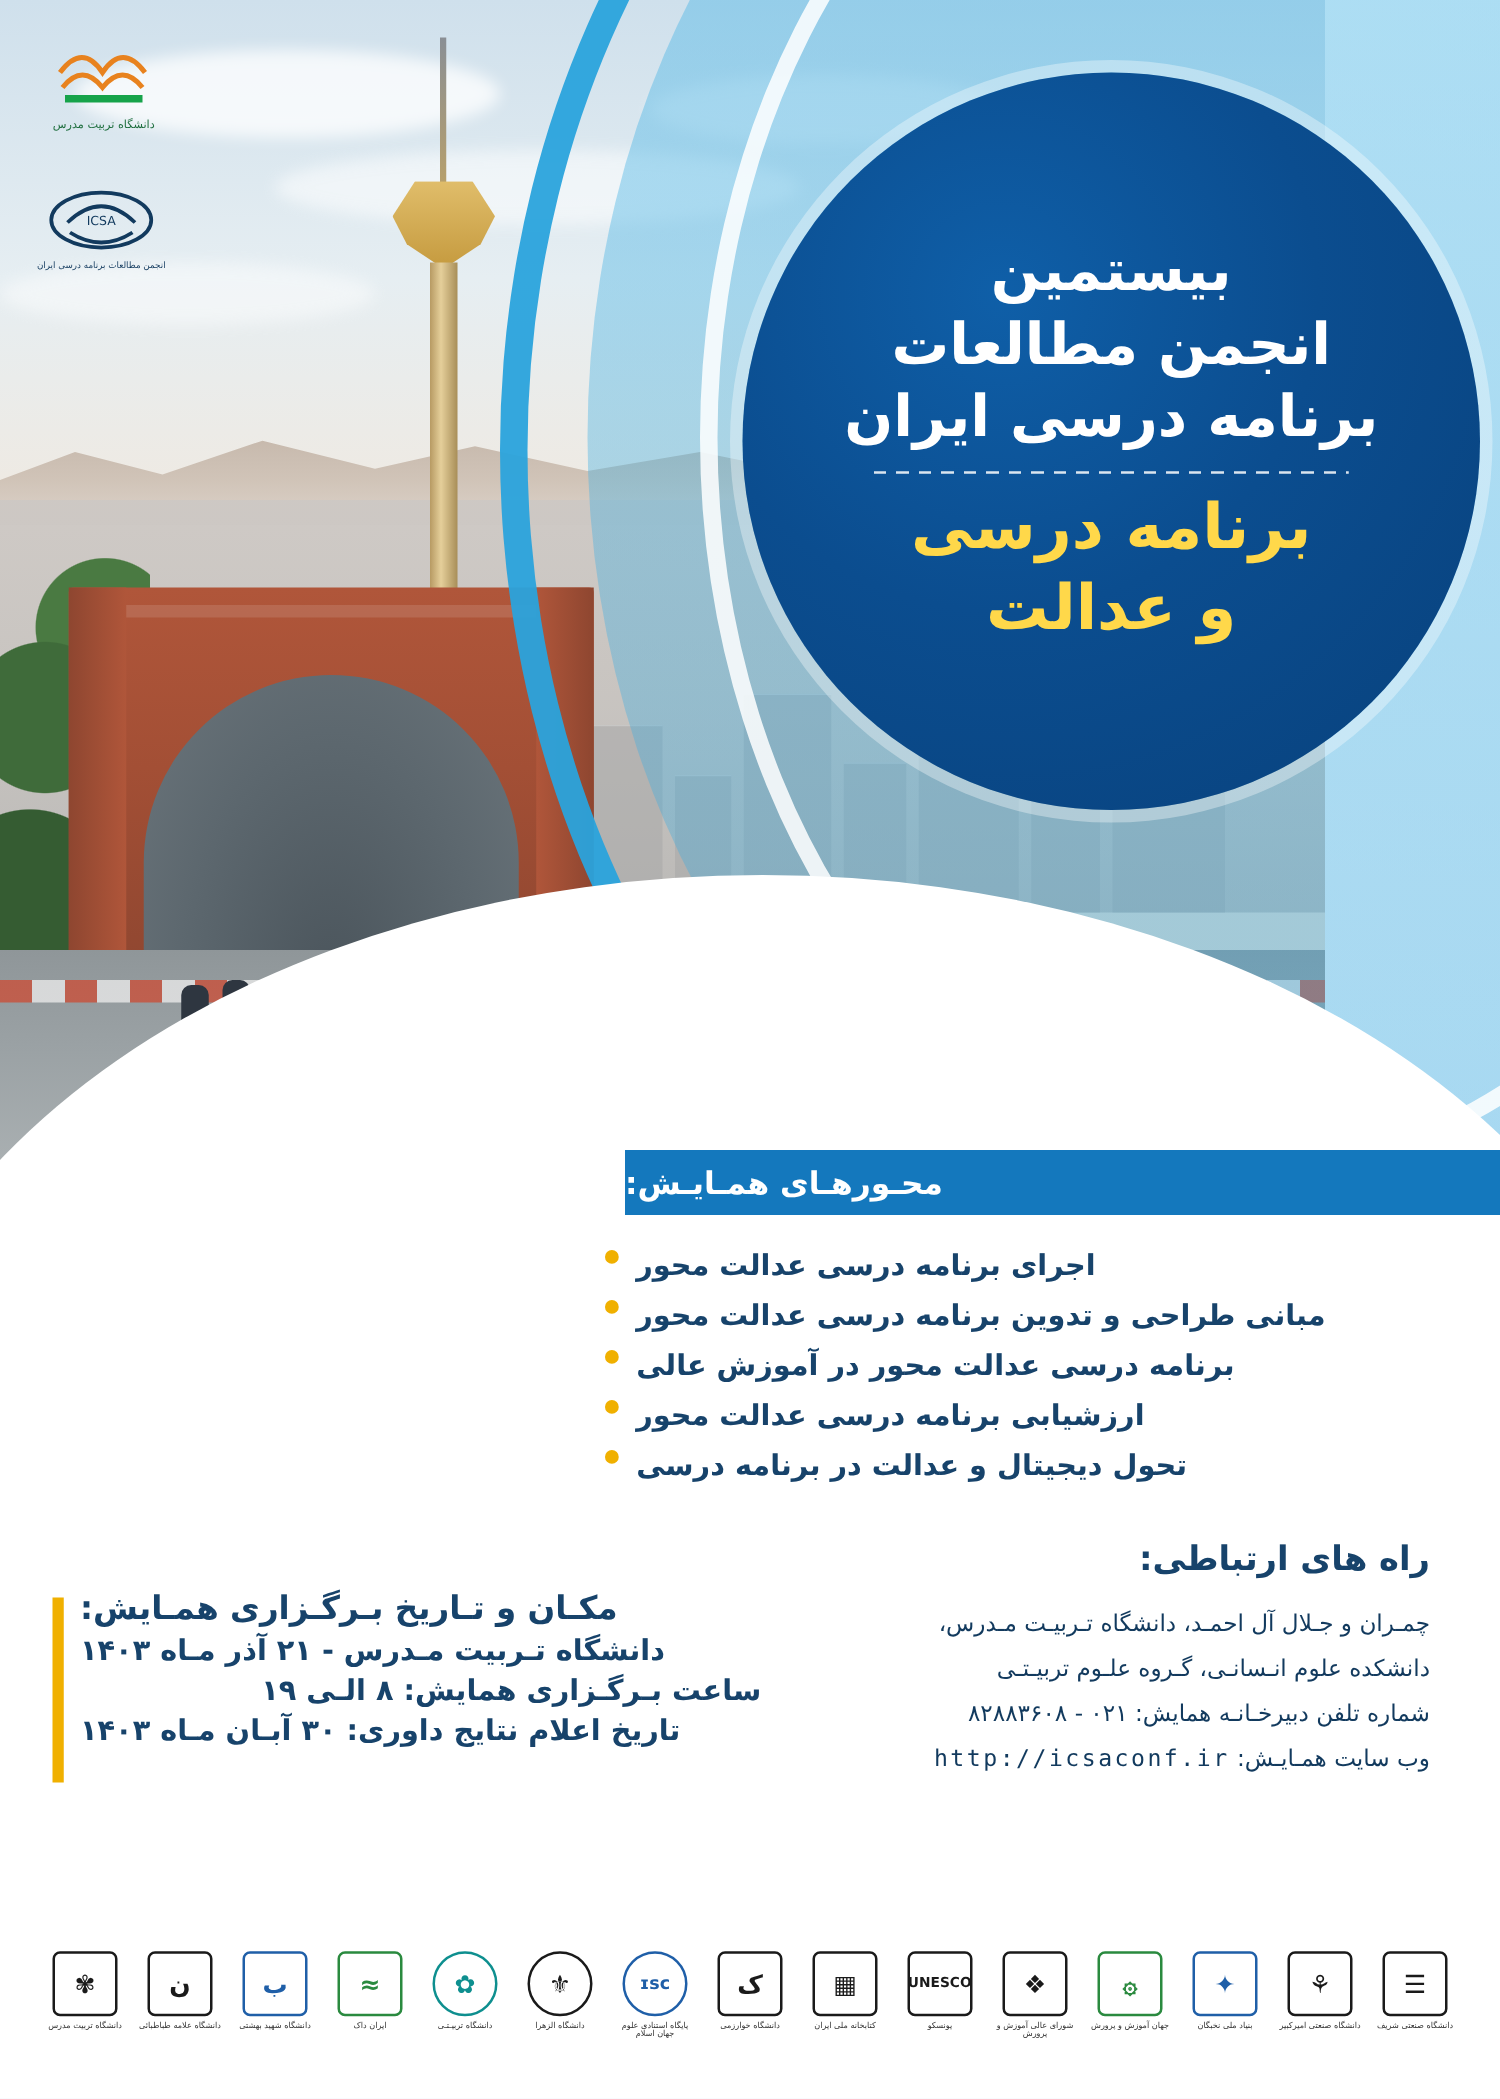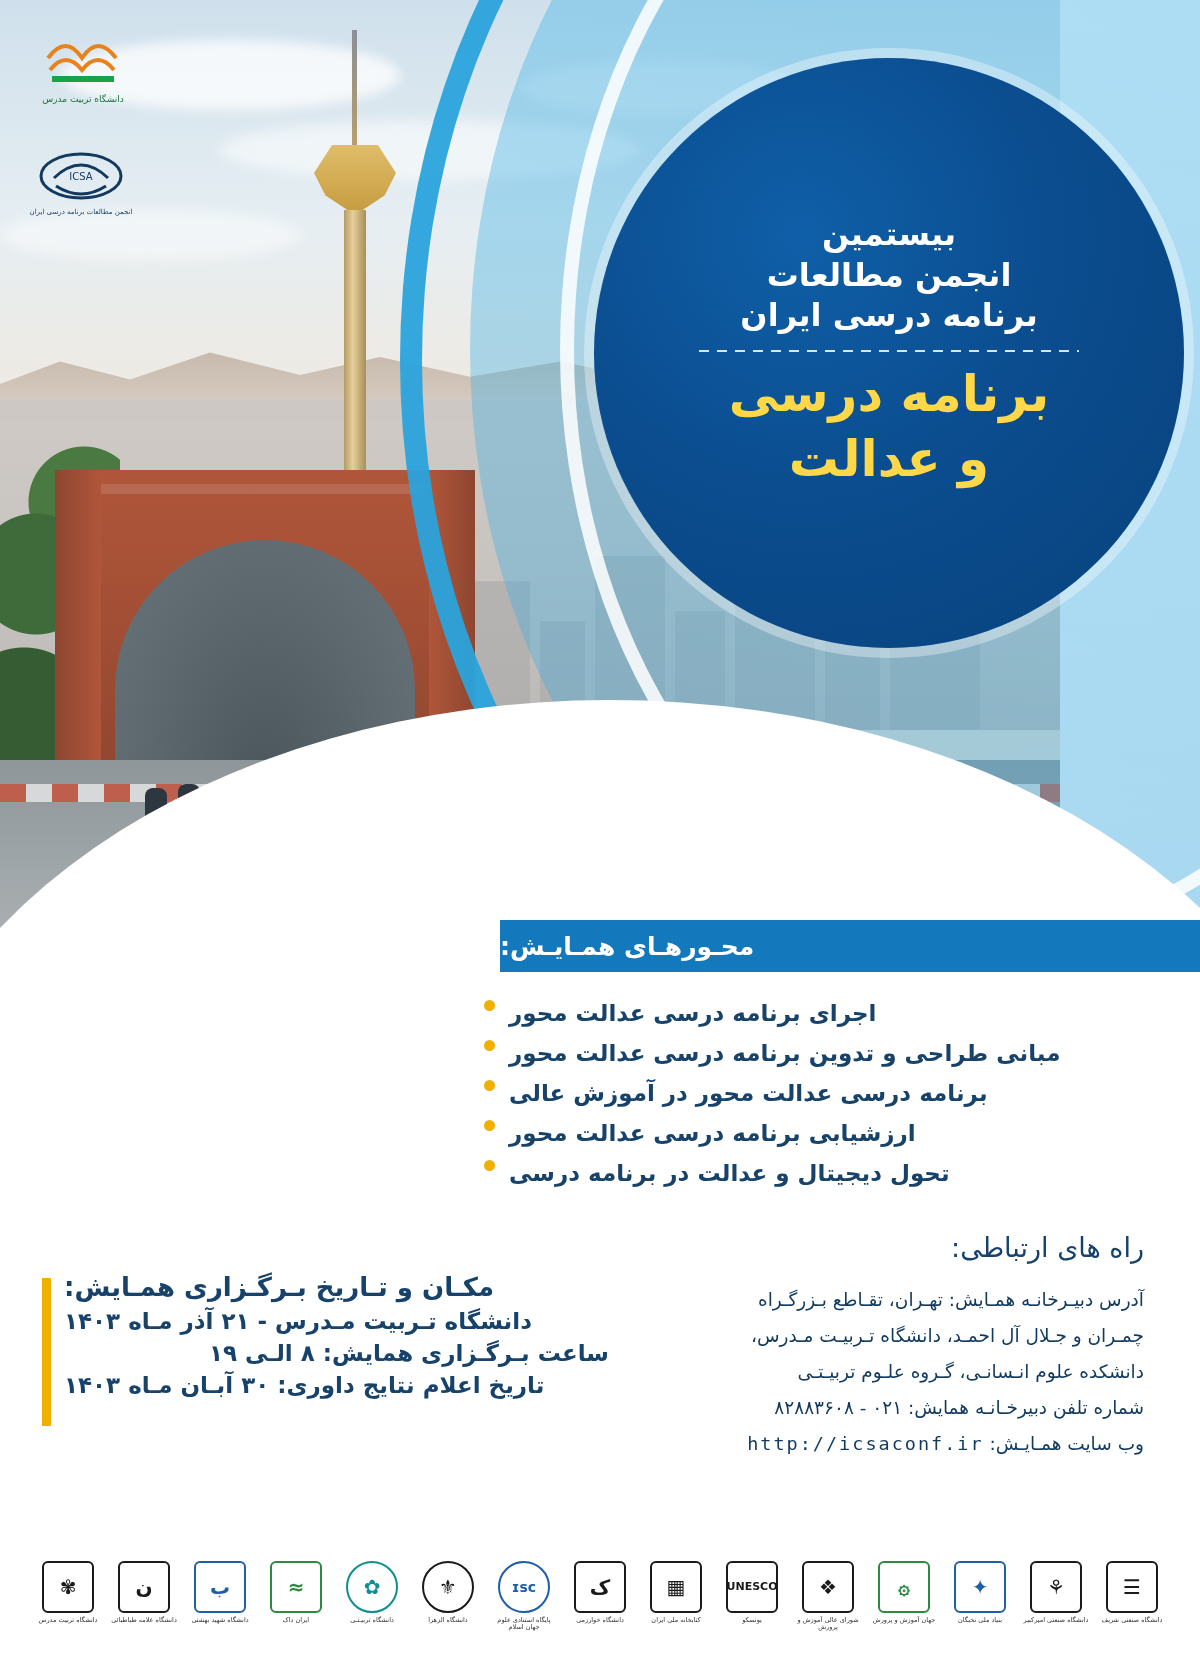--- a/index.html
+++ b/index.html
@@ -146,21 +146,21 @@
     background: radial-gradient(circle at 35% 30%, #0f5fa8 0%, #0b4d8f 45%, #08417c 100%);
     box-shadow: 0 0 0 10px rgba(255,255,255,.35);
     display: flex; flex-direction: column;
     align-items: center; justify-content: center;
     padding: 40px 50px;
     text-align: center;
   }
   .title-circle .line {
     color: #ffffff;
     font-weight: bold;
-    font-size: 32px;
+    font-size: 46px;
     line-height: 1.28;
     letter-spacing: -0.5px;
     white-space: nowrap;
   }
   .title-sep {
     width: 380px; height: 2px;
     background: repeating-linear-gradient(90deg, rgba(255,255,255,.85) 0 10px, transparent 10px 18px);
     margin: 14px 0 10px;
   }
   .title-circle .sub {
@@ -201,21 +201,21 @@
   }
   .topic-item .txt { font-size: 23px; color: #17436b; font-weight: bold; }
   .topic-item .dot {
     width: 11px; height: 11px; border-radius: 50%;
     background: #f0b000; flex: 0 0 auto;
   }
 
   
   .contact-title {
     position: absolute; right: 56px; top: 1232px;
-    font-size: 27px; font-weight: normal; color: #17436b;
+    font-size: 27px; font-weight: bold; color: #17436b;
   }
   .contact-body {
     position: absolute; right: 56px; top: 1282px;
     width: 640px;
     text-align: right;
     color: #123a5e;
     font-size: 18.5px;
     line-height: 1.95;
     letter-spacing: .5px;
   }
@@ -377,21 +377,20 @@
       <span class="txt">ارزشیابی برنامه درسی عدالت محور</span>
     </div>
     <div class="topic-item">
       <span class="dot"></span>
       <span class="txt">تحول دیجیتال و عدالت در برنامه درسی</span>
     </div>
   </div>
 
   <div class="contact-title">راه های ارتباطی:</div>
   <div class="contact-body">
-    <div>آدرس دبیـرخانـه همـایش: تهـران، تقـاطع بـزرگـراه</div>
     <div>چمـران و جـلال آل احمـد، دانشگاه تـربیـت مـدرس،</div>
     <div>دانشکده علوم انـسانـی، گـروه علـوم تربیـتـی</div>
     <div>
       <span>شماره تلفن دبیرخـانـه همایش:</span>
       <span>۰۲۱ - ۸۲۸۸۳۶۰۸</span>
     </div>
     <div>
       <span>وب سایت همـایـش:</span>
       <span class="url">http://icsaconf.ir</span>
     </div>

